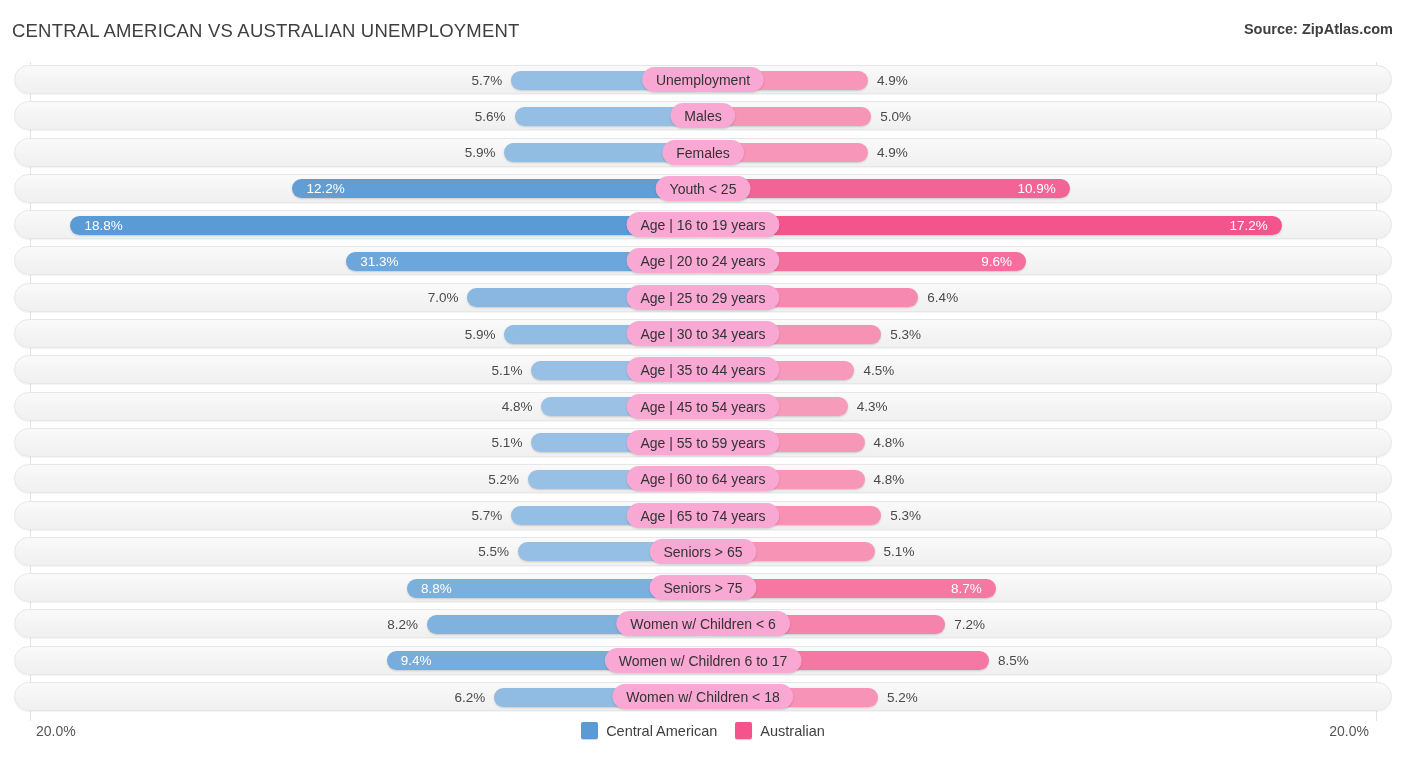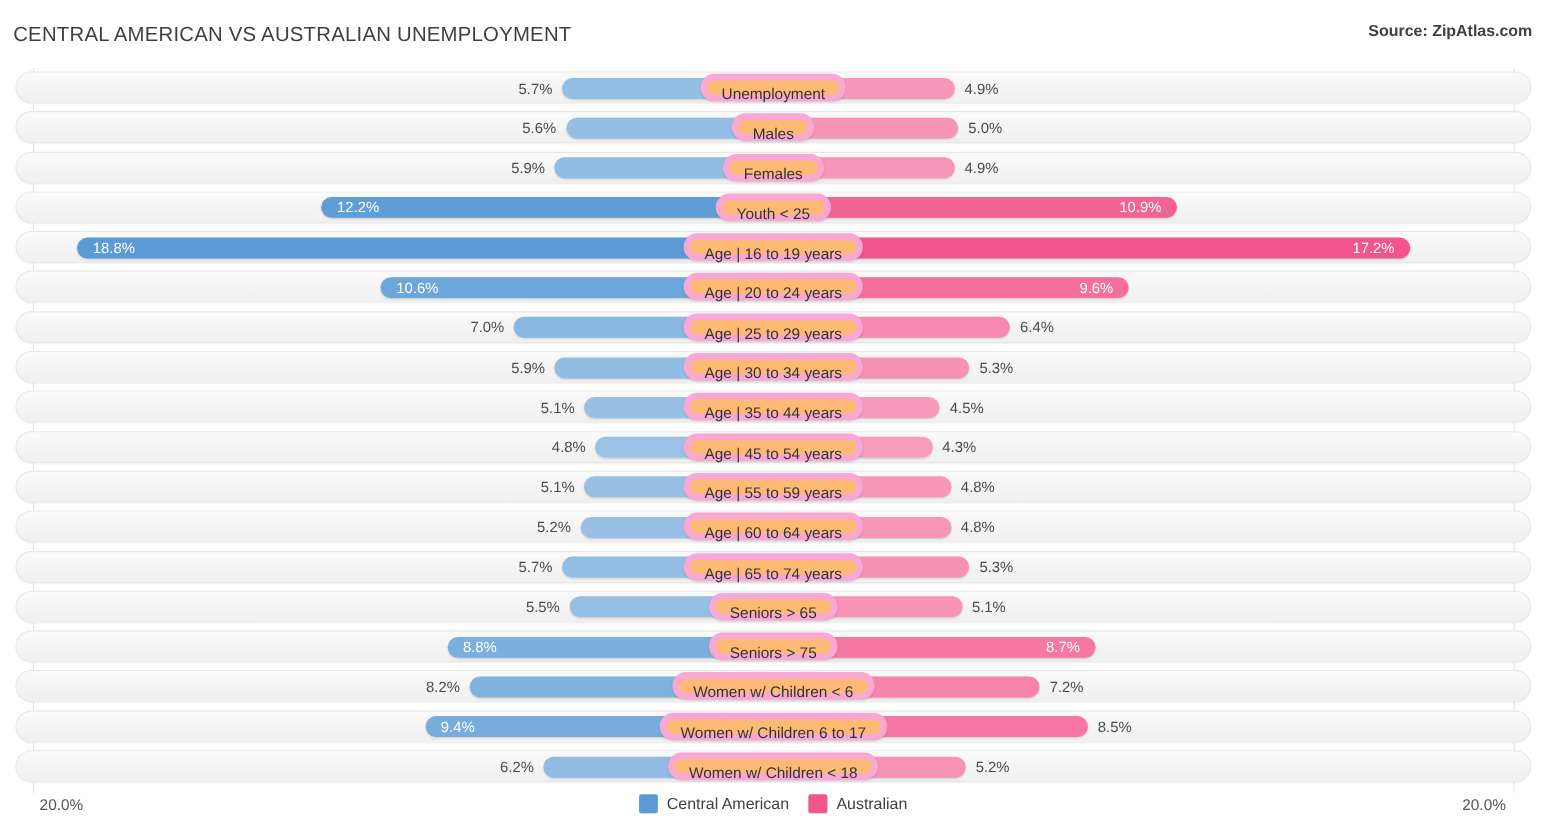--- a/index.html
+++ b/index.html
@@ -49,21 +49,21 @@
 
   .val{
     position:absolute;top:8.5px;height:19px;line-height:19px;
     font-size:13.5px;color:#4a4a4a;white-space:nowrap;
   }
   .val.inside{color:#ffffff;}
 
   .cat-label{
     position:absolute;top:5px;left:50%;transform:translateX(-50%);
     height:25px;line-height:25px;
-    background:#fdba74;border:6px solid #f9a8d4;border-radius:13px;
+    background:#f9a8d4;border:1px solid #f9a8d4;border-radius:13px;
     padding:0 13px;font-size:14px;color:#333333;white-space:nowrap;
     box-shadow:0 1px 2px rgba(0,0,0,.14);
     box-sizing:border-box;z-index:5;
   }
 
   
   .footer{position:absolute;left:0;top:718px;width:1406px;height:39px;}
   .axis-min{position:absolute;left:36px;top:5px;font-size:14px;color:#555;}
   .axis-max{position:absolute;right:37px;top:5px;font-size:14px;color:#555;}
   .legend{
@@ -124,21 +124,21 @@
           <div class="track"></div>
           <div class="bar left" style="width: 632.62px; background: rgb(91, 155, 213);"></div>
           <div class="val inside" style="right: auto; transform: translateX(0px); text-align: left; left: 84.38px;">18.8%</div>
           <div class="bar right" style="width: 578.78px; background: rgb(242, 84, 139);"></div>
           <div class="val inside" style="left: auto; right: 138.22px;">17.2%</div>
           <div class="cat-label">Age | 16 to 19 years</div>
         </div>
         <div class="row">
           <div class="track"></div>
           <div class="bar left" style="width: 356.69px; background: rgb(109, 166, 218);"></div>
-          <div class="val inside" style="right: auto; transform: translateX(0px); text-align: left; left: 360.31px;">10.6%</div>
+          <div class="val inside" style="right: auto; transform: translateX(0px); text-align: left; left: 360.31px;">31.3%</div>
           <div class="bar right" style="width: 323.04px; background: rgb(244, 111, 157);"></div>
           <div class="val inside" style="left: auto; right: 393.96px;">9.6%</div>
           <div class="cat-label">Age | 20 to 24 years</div>
         </div>
         <div class="row">
           <div class="track"></div>
           <div class="bar left" style="width: 235.55px; background: rgb(138, 183, 225);"></div>
           <div class="val" style="right: 947.55px;">7.0%</div>
           <div class="bar right" style="width: 215.36px; background: rgb(246, 137, 175);"></div>
           <div class="val" style="left: 927.36px;">6.4%</div>

